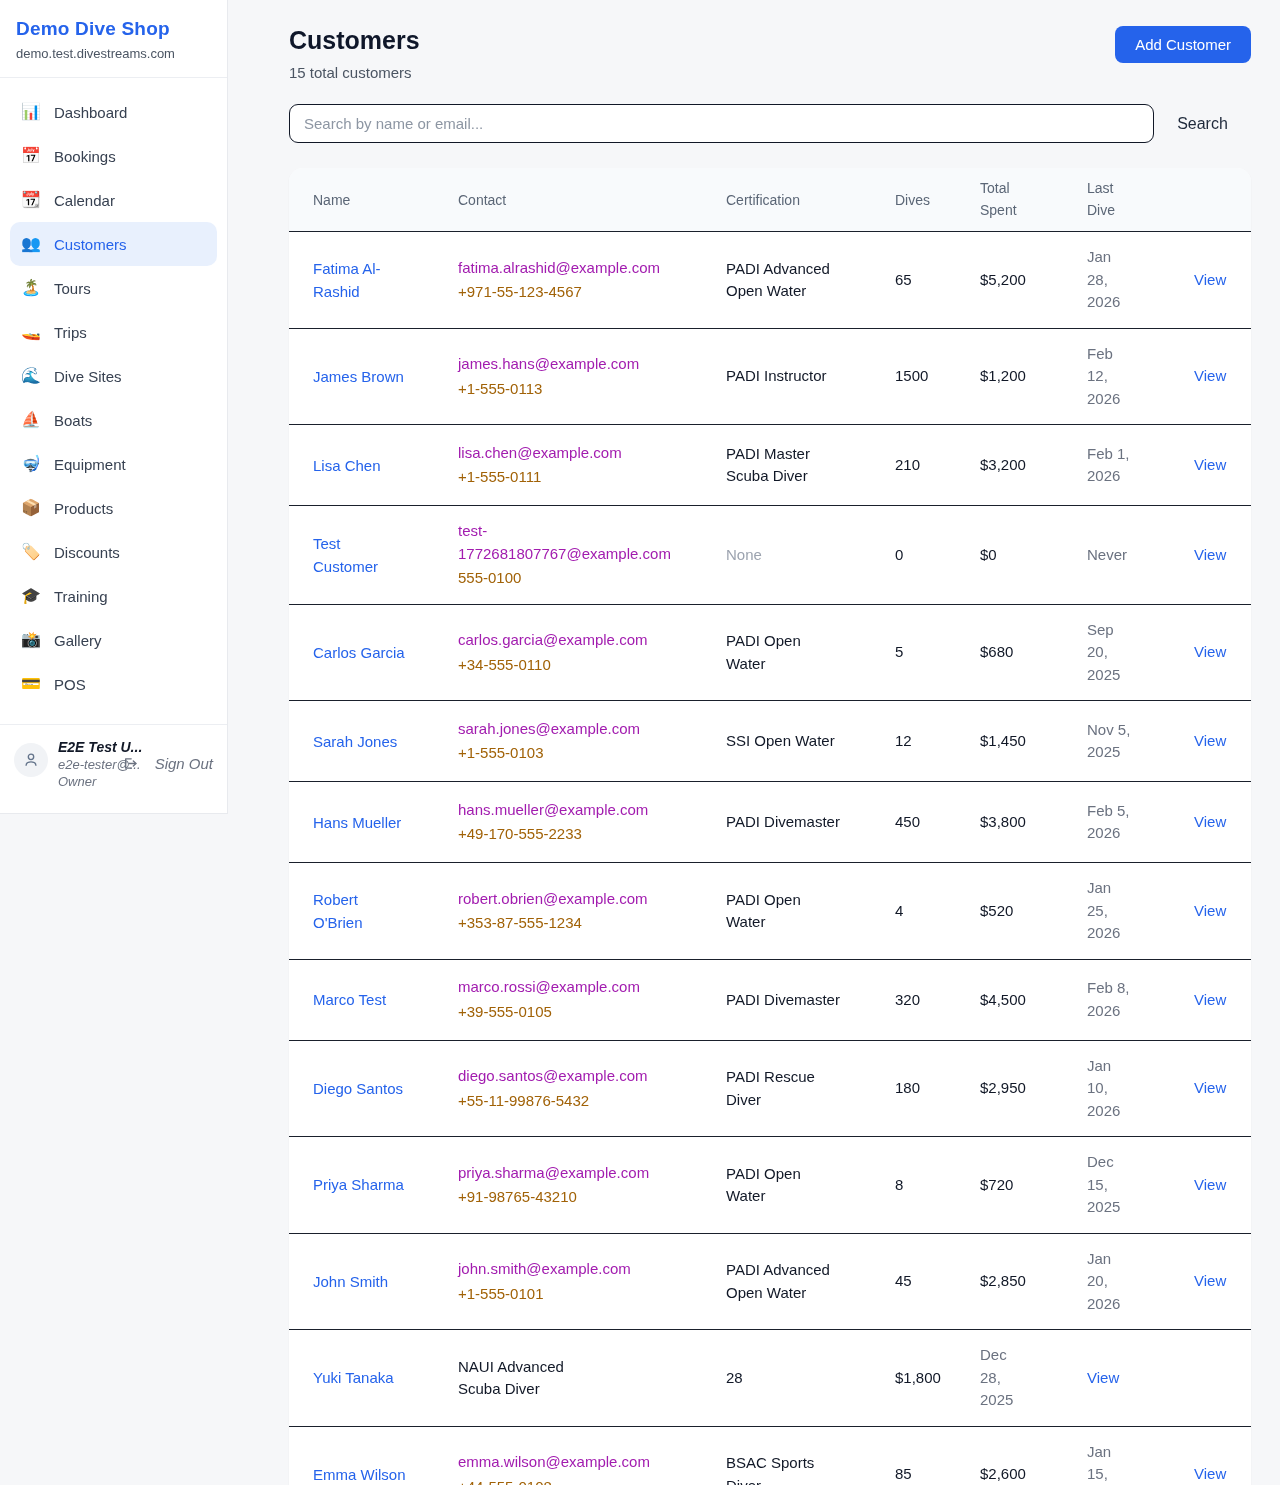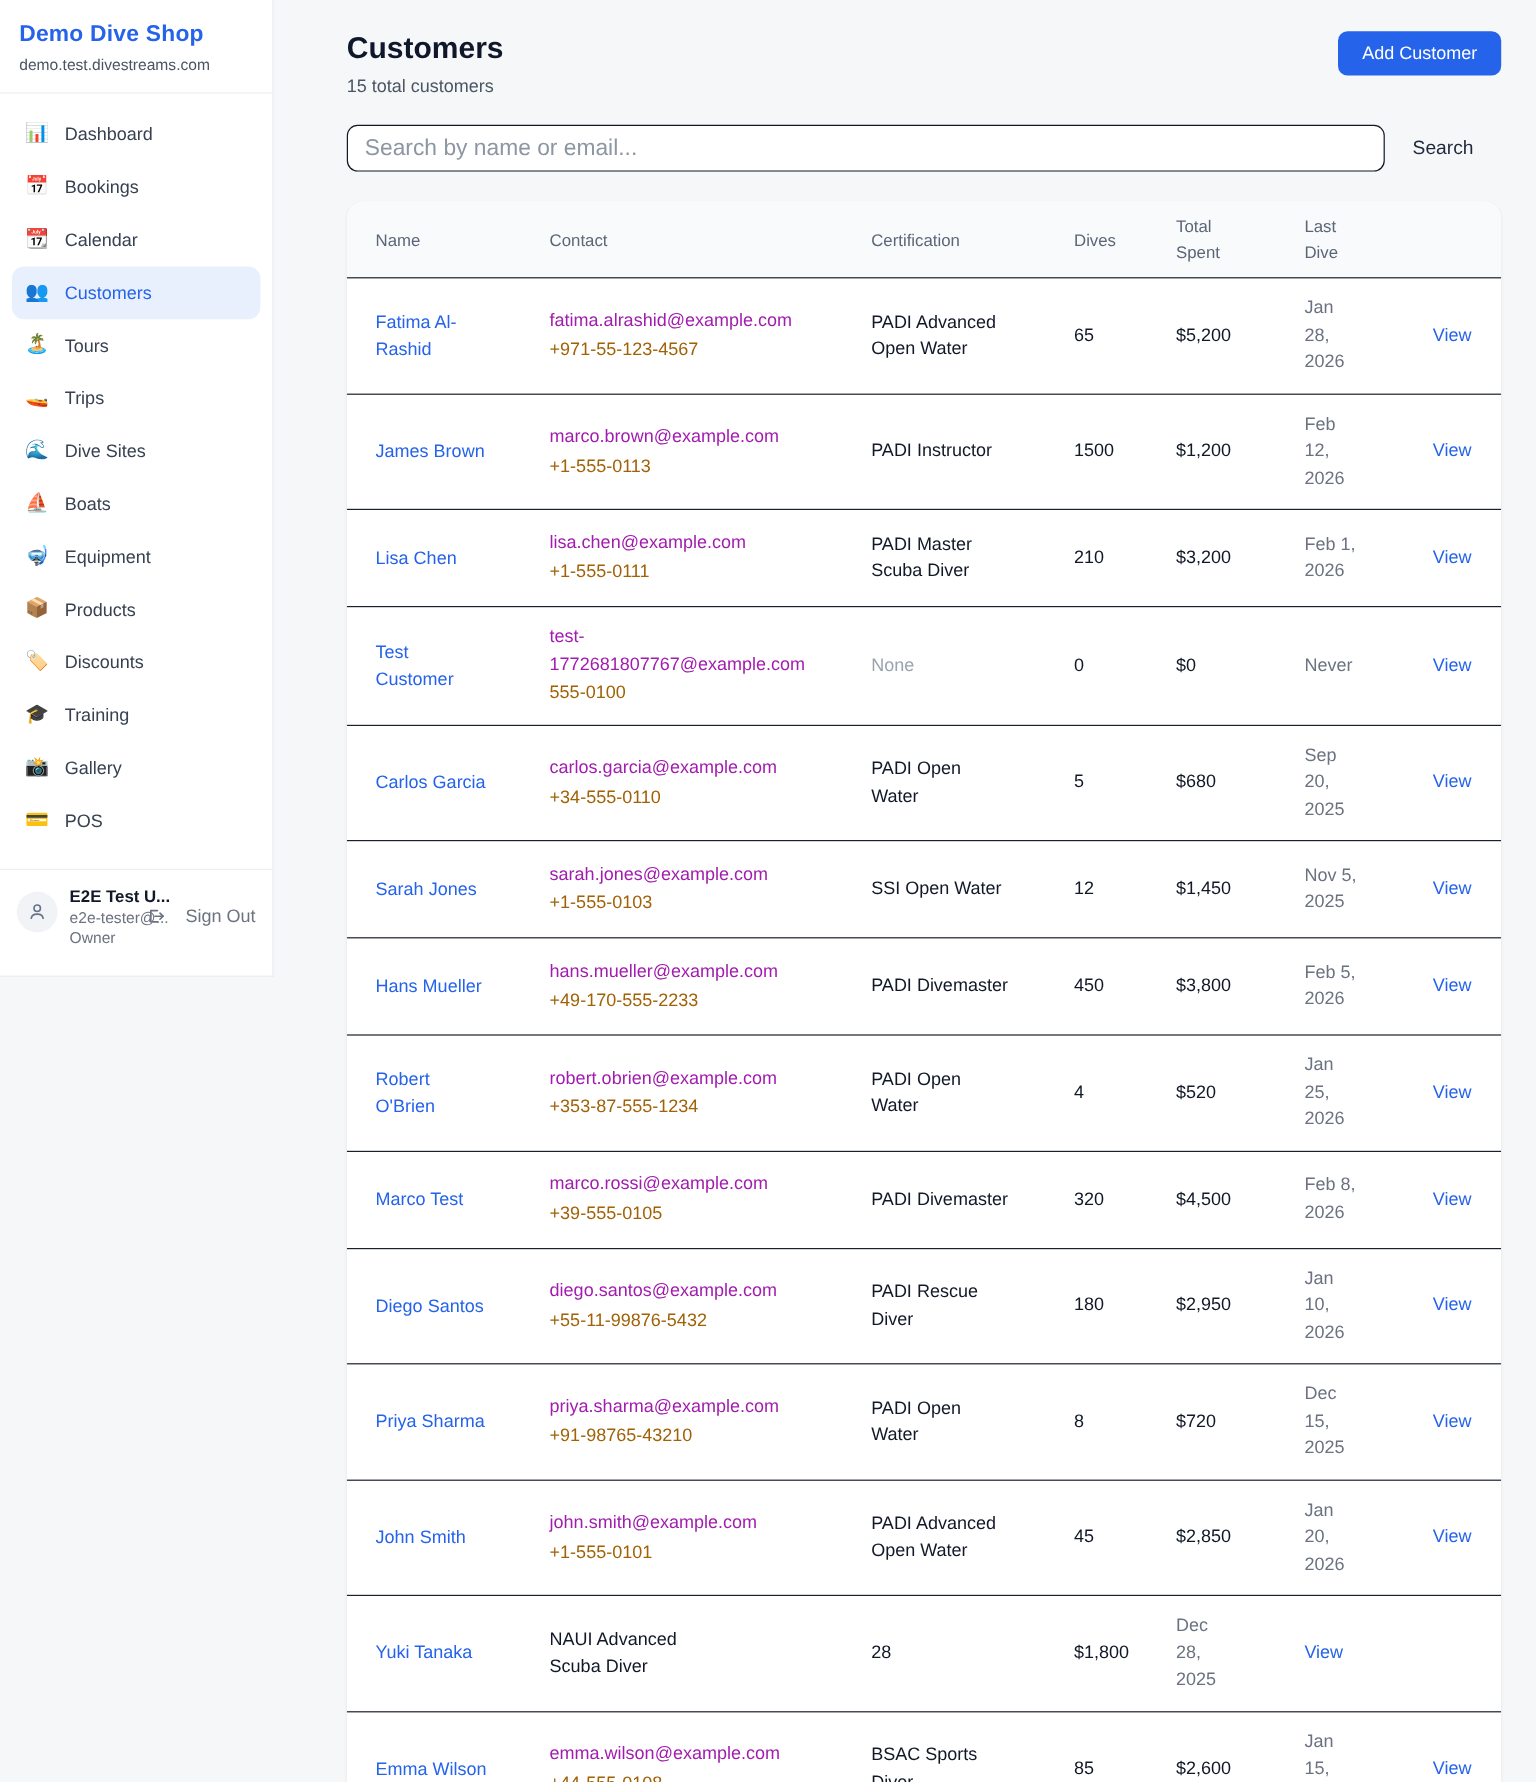--- a/index.html
+++ b/index.html
@@ -13,39 +13,39 @@
   .brand-title { font-size:19px; font-weight:700; color:#2563eb; letter-spacing:.2px; }
   .brand-domain { margin-top:6px; font-size:13px; color:#4b5563; }
   .nav { padding:12px 10px 10px 10px; }
   .nav-item { display:flex; align-items:center; gap:12px; height:44px; padding:0 10px;
     border-radius:10px; cursor:pointer; }
   .nav-item .glyph { width:22px; font-size:16px; line-height:1; text-align:center; }
   .nav-item .label { font-size:15px; color:#374151; }
   .nav-item.active { background:#e8f0fd; }
   .nav-item.active .label { color:#2563eb; }
   .sidebar-footer { border-top:1px solid #eceef2; margin-top:8px; padding:14px 14px 10px 14px;
-    display:flex; align-items:flex-start; gap:10px; }
+    display:flex; align-items:flex-start; gap:10px;font-style:italic; }
   .avatar { width:34px; height:34px; border-radius:50%; background:#f1f3f6; flex:0 0 34px;
     display:flex; align-items:center; justify-content:center; margin-top:4px; }
   .user-block { min-width:0; flex:1; }
   .user-name { font-size:14px; font-weight:700; color:#111827; white-space:nowrap; }
   .user-email, .user-role { font-size:13px; color:#6b7280; margin-top:2px; white-space:nowrap; }
   .signout { display:flex; align-items:center; gap:17px; color:#6b7280; font-size:15px;
     margin-top:16px; cursor:pointer; white-space:nowrap; }
 
   
   .main { position:absolute; left:256px; top:0; width:1024px; padding:26px 29px 0 33px; }
   .page-head { display:flex; justify-content:space-between; align-items:flex-start; }
   .page-title { font-size:25px; font-weight:700; color:#0f172a; }
   .page-sub { margin-top:9px; font-size:15px; color:#4b5563; }
   .btn-primary { background:#2563eb; color:#ffffff; border:none; border-radius:8px;
     height:37px; padding:0 20px; font-size:15px; font-family:inherit; cursor:pointer; }
   .search-row { display:flex; align-items:center; margin-top:23px; }
   .search-input { flex:1; height:39px; border:1px solid #111827; border-radius:9px;
-    padding:0 14px; font-size:19px; font-family:inherit; color:#111827; background:#fff; outline:none; }
+    padding:0 14px; font-size:15px; font-family:inherit; color:#111827; background:#fff; outline:none; }
   .search-input::placeholder { color:#8d96a3; }
   .btn-search { background:none; border:none; font-family:inherit; font-size:16px;
     color:#1e293b; width:97px; text-align:center; cursor:pointer; }
 
   
   .card { margin-top:25px; background:#ffffff; border-radius:14px; overflow:hidden;
     box-shadow:0 1px 2px rgba(15,23,42,.06); }
   .grid-row { display:grid; grid-template-columns:145px 268px 169px 85px 107px 107px 1fr;
     padding:0 24px; align-items:center; }
   .thead { background:#f8fafc; border-bottom:1px solid #1a202c; min-height:58px; }
@@ -187,21 +187,21 @@
     </div>
     <div class="cell cert">PADI Advanced Open Water</div>
     <div class="cell dives">65</div>
     <div class="cell spent">$5,200</div>
     <div class="cell last">Jan 28, 2026</div>
     <div class="cell"><a class="view-link">View</a></div>
   </div>
         <div class="grid-row trow">
     <div class="cell"><a class="name-link">James Brown</a></div>
     <div class="cell">
-      <div class="email">marco.brown@example.com</div>
+      <div class="email">james.hans@example.com</div>
       <div class="phone">+1-555-0113</div>
     </div>
     <div class="cell cert">PADI Instructor</div>
     <div class="cell dives">1500</div>
     <div class="cell spent">$1,200</div>
     <div class="cell last">Feb 12, 2026</div>
     <div class="cell"><a class="view-link">View</a></div>
   </div>
         <div class="grid-row trow">
     <div class="cell"><a class="name-link">Lisa Chen</a></div>

